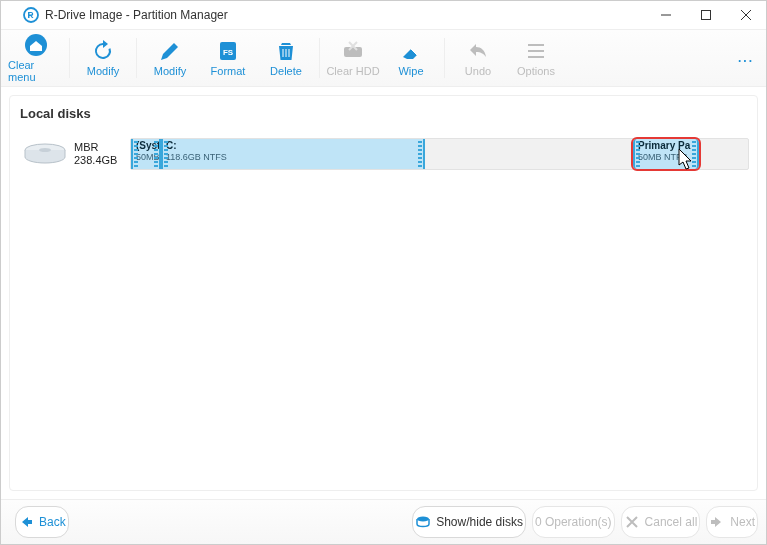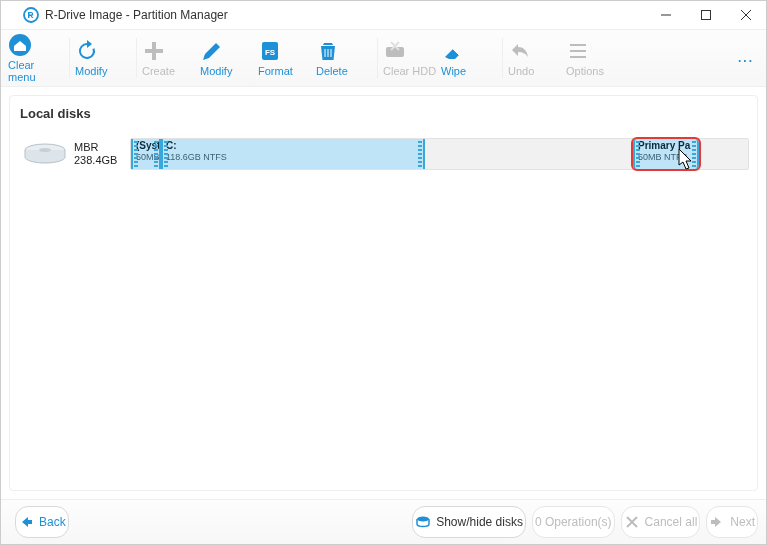--- a/index.html
+++ b/index.html
@@ -3,21 +3,21 @@
 <meta charset="utf-8">
 <style>
   html,body{margin:0;padding:0;font-family:"Segoe UI",Arial,sans-serif;font-size:12px;color:#333;background:#fff}
   .window{width:767px;height:545px;border:1px solid #ccc;box-sizing:border-box;display:flex;flex-direction:column;background:#fff;position:relative}
   .titlebar{height:28px;display:flex;align-items:center;padding:0 0 0 22px;border-bottom:1px solid #eee}
   .titlebar .appicon{width:16px;height:16px;margin-right:6px}
   .titlebar .title{flex:0 0 auto;color:#333}
   .titlebar .spacer{flex:1}
   .winbtn{width:40px;height:28px;display:flex;align-items:center;justify-content:center;color:#555}
   .toolbar{height:56px;display:flex;align-items:center;padding:0 6px;border-bottom:1px solid #eee;background:linear-gradient(#fdfdfd,#f7f7f7)}
-  .tbtn{display:flex;flex-direction:column;justify-content:center;width:56px;height:52px;border-radius:3px;margin:0 1px}
+  .tbtn{display:flex;flex-direction:column;align-items:center;justify-content:center;width:56px;height:52px;border-radius:3px;margin:0 1px}
   .tbtn .ic{width:24px;height:24px;display:flex;align-items:center;justify-content:center}
   .tbtn .lbl{font-size:11px;margin-top:2px}
   .tbtn.enabled{color:#1e90d6;cursor:pointer}
   .tbtn.disabled{color:#bdbdbd}
   .tsep{width:1px;height:40px;background:#eee;margin:0 4px}
   .toolbar .grow{flex:1}
   .more-btn{color:#1e90d6;font-weight:bold;letter-spacing:2px;padding:4px 6px;cursor:pointer}
   .content{flex:1;margin:8px;border:1px solid #eee;border-radius:4px;padding:8px 8px 0 8px;display:flex;flex-direction:column;overflow:hidden;background:#fff}
   .section-h{font-weight:bold;font-size:13px;color:#333;margin:2px 0 16px 2px}
   .diskrow{display:flex;align-items:center;min-height:34px}
@@ -84,28 +84,20 @@
     <div class="tsep"></div>
     <div class="tbtn enabled">
       <span class="ic">
           <svg width="24" height="24">
             <path d="M12 4a8 8 0 1 0 7.5 5.2l-2 .8A6 6 0 1 1 12 6v3l5-4-5-4v3z" fill="#1e90d6"></path>
           </svg>
         </span>
       <span class="lbl">Modify</span>
     </div>
     <div class="tsep"></div>
-    <div class="tbtn disabled">
-      <span class="ic">
-          <svg width="24" height="24">
-            <path d="M10 3h4v7h7v4h-7v7h-4v-7H3v-4h7z" fill="#bdbdbd"></path>
-          </svg>
-        </span>
-      <span class="lbl">Create</span>
-    </div>
     <div class="tbtn enabled">
       <span class="ic">
           <svg width="24" height="24">
             <path d="M3 21l2-6L16 4l4 4L9 19l-6 2z" fill="#1e90d6"></path>
           </svg>
         </span>
       <span class="lbl">Modify</span>
     </div>
     <div class="tbtn enabled">
       <span class="ic">

